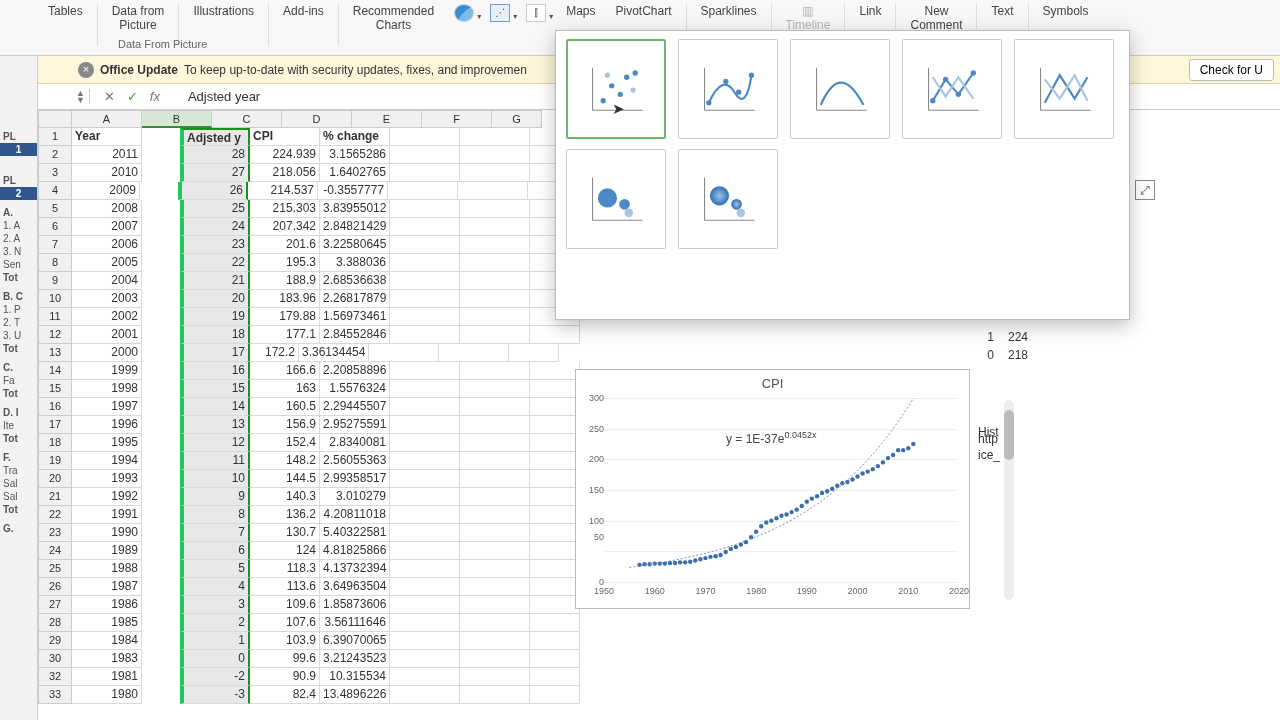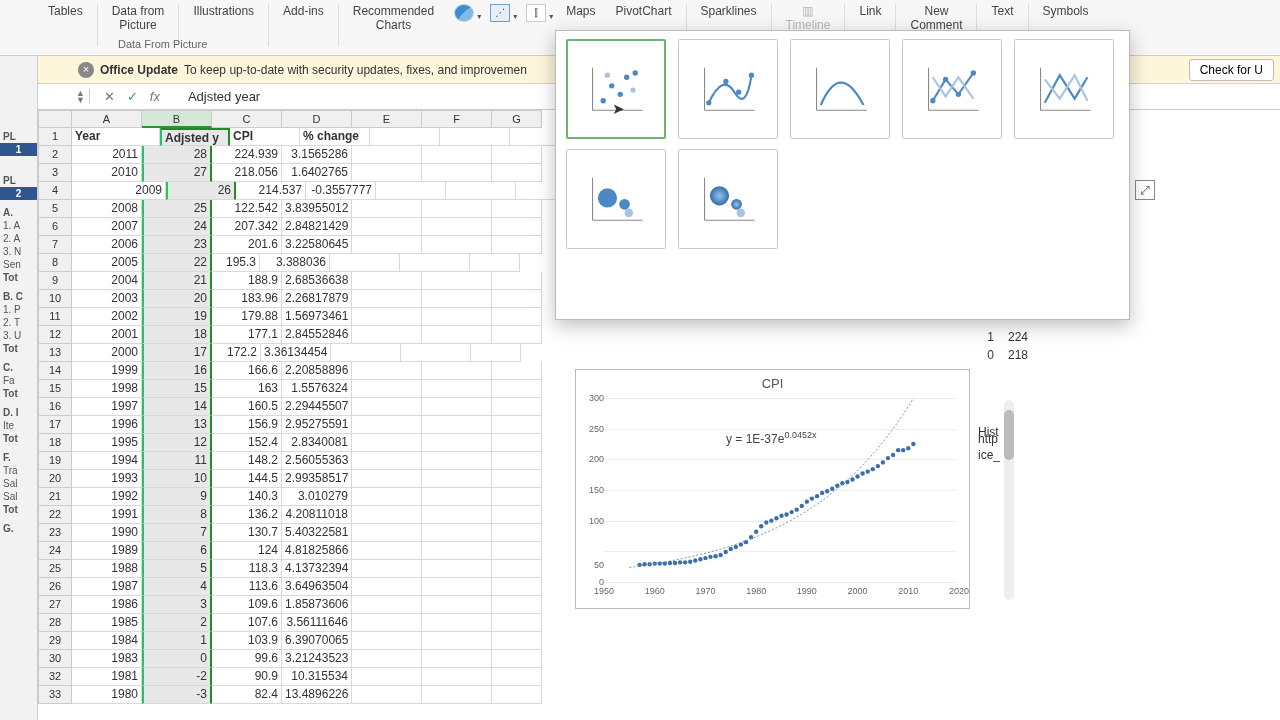--- a/index.html
+++ b/index.html
@@ -34,21 +34,21 @@
   .colhdr { border: 1px solid #ccc; border-left: none; background: #f0f0f0; text-align: center; font-size: 11px; line-height: 16px; }
   .colhdr.sel { background: #d7e7d7; border-bottom: 2px solid #3a8a3a; }
   .rows { }
   .row { display: flex; height: 18px; }
   .rowhdr { width: 34px; border: 1px solid #ccc; border-top: none; background: #f0f0f0; text-align: center; font-size: 11px; line-height: 16px; }
   .cell { border-right: 1px solid #d9d9d9; border-bottom: 1px solid #d9d9d9; font-size: 12px; line-height: 16px; padding: 0 3px; overflow: hidden; white-space: nowrap; }
   .cell.r { text-align: right; }
   .cell.selcol { background: #e8e8e8; }
   .hdrcell { font-weight: 700; background: #fff; }
   .selborder-top { border-top: 2px solid #1a8f1a; }
-  .selborder-left { border-left: 2px solid #22c55e; }
+  .selborder-left { border-left: 4px solid #22c55e; margin-left: 38px; }
   .selborder-right { border-right: 2px solid #1a8f1a; }
   
   .chartpanel { position: absolute; left: 555px; top: 30px; width: 575px; height: 290px; background: #fff; border: 1px solid #bbb; box-shadow: 0 6px 18px rgba(0,0,0,0.25); z-index: 50; padding: 8px 10px; }
   .chartpanel h4 { font-size: 13px; color: #555; font-weight: 400; margin: 2px 0 6px; }
   .thumbs { display: flex; gap: 12px; margin-bottom: 10px; }
   .thumb { width: 100px; height: 100px; border: 1px solid #c8c8c8; border-radius: 2px; background: #fff; display: flex; align-items: center; justify-content: center; }
   .thumb.sel { border: 2px solid #6fb36f; }
   .thumb svg { width: 64px; height: 56px; }
   .bubble-row .thumb { height: 100px; }
   .cursor { position: absolute; left: 612px; top: 100px; z-index: 60; font-size: 15px; pointer-events: none; }
@@ -197,21 +197,21 @@
       <div class="colhdr sel" style="width: 70px;">B</div>
       <div class="colhdr" style="width: 70px;">C</div>
       <div class="colhdr" style="width: 70px;">D</div>
       <div class="colhdr" style="width: 70px;">E</div>
       <div class="colhdr" style="width: 70px;">F</div>
       <div class="colhdr" style="width: 50px;">G</div>
     </div>
   <div class="rows" id="rows">
       <div class="row">
         <div class="rowhdr">1</div>
-        <div class="cell hdrcell" style="width: 88px; text-align: left;">Year</div>
+        <div class="cell hdrcell" style="width: 70px; text-align: left;">Year</div>
         <div class="cell selcol hdrcell selborder-top selborder-left selborder-right" style="width: 70px; text-align: left;">Adjsted y</div>
         <div class="cell hdrcell" style="width: 70px; text-align: left;">CPI</div>
         <div class="cell hdrcell" style="width: 70px; text-align: left;">% change</div>
         <div class="cell" style="width: 70px;"></div>
         <div class="cell" style="width: 70px;"></div>
         <div class="cell" style="width: 50px;"></div>
       </div>
       <div class="row">
         <div class="rowhdr">2</div>
         <div class="cell r" style="width: 70px;">2011</div>
@@ -227,33 +227,33 @@
         <div class="cell r" style="width: 70px;">2010</div>
         <div class="cell selcol r selborder-left selborder-right" style="width: 70px;">27</div>
         <div class="cell r" style="width: 70px;">218.056</div>
         <div class="cell r" style="width: 70px;">1.6402765</div>
         <div class="cell" style="width: 70px;"></div>
         <div class="cell" style="width: 70px;"></div>
         <div class="cell" style="width: 50px;"></div>
       </div>
       <div class="row">
         <div class="rowhdr">4</div>
-        <div class="cell r" style="width: 94px;">2009</div>
+        <div class="cell r" style="width: 68px;">2009</div>
         <div class="cell selcol r selborder-left selborder-right" style="width: 70px;">26</div>
         <div class="cell r" style="width: 70px;">214.537</div>
         <div class="cell r" style="width: 70px;">-0.3557777</div>
         <div class="cell" style="width: 70px;"></div>
         <div class="cell" style="width: 70px;"></div>
         <div class="cell" style="width: 50px;"></div>
       </div>
       <div class="row">
         <div class="rowhdr">5</div>
         <div class="cell r" style="width: 70px;">2008</div>
         <div class="cell selcol r selborder-left selborder-right" style="width: 70px;">25</div>
-        <div class="cell r" style="width: 70px;">122.542</div>
+        <div class="cell r" style="width: 70px;">215.303</div>
         <div class="cell r" style="width: 70px;">3.83955012</div>
         <div class="cell" style="width: 70px;"></div>
         <div class="cell" style="width: 70px;"></div>
         <div class="cell" style="width: 50px;"></div>
       </div>
       <div class="row">
         <div class="rowhdr">6</div>
         <div class="cell r" style="width: 70px;">2007</div>
         <div class="cell selcol r selborder-left selborder-right" style="width: 70px;">24</div>
         <div class="cell r" style="width: 70px;">207.342</div>
@@ -269,21 +269,21 @@
         <div class="cell r" style="width: 70px;">201.6</div>
         <div class="cell r" style="width: 70px;">3.22580645</div>
         <div class="cell" style="width: 70px;"></div>
         <div class="cell" style="width: 70px;"></div>
         <div class="cell" style="width: 50px;"></div>
       </div>
       <div class="row">
         <div class="rowhdr">8</div>
         <div class="cell r" style="width: 70px;">2005</div>
         <div class="cell selcol r selborder-left selborder-right" style="width: 70px;">22</div>
-        <div class="cell r" style="width: 48px;">195.3</div>
+        <div class="cell r" style="width: 70px;">195.3</div>
         <div class="cell r" style="width: 70px;">3.388036</div>
         <div class="cell" style="width: 70px;"></div>
         <div class="cell" style="width: 70px;"></div>
         <div class="cell" style="width: 50px;"></div>
       </div>
       <div class="row">
         <div class="rowhdr">9</div>
         <div class="cell r" style="width: 70px;">2004</div>
         <div class="cell selcol r selborder-left selborder-right" style="width: 70px;">21</div>
         <div class="cell r" style="width: 70px;">188.9</div>
@@ -623,21 +623,21 @@
 <div class="side-txt" style="top:448px">ice_</div>
 <div class="scrollbar">
     <div class="sthumb" style="top:10px;height:50px"></div>
   </div>
 <div class="expand-icon">⤢</div>
 
 <div class="embchart">
   <div class="title">CPI</div>
   <div class="yaxis" id="yaxis">
       <span style="top: 184px;">0</span>
-      <span style="top: 167px;">50</span>
+      <span style="top: 139px;">50</span>
       <span style="top: 122.667px;">100</span>
       <span style="top: 92px;">150</span>
       <span style="top: 61.3333px;">200</span>
       <span style="top: 30.6667px;">250</span>
       <span style="top: 0px;">300</span>
     </div>
   <div class="plot" id="plot">
       <div class="gridline" style="top: 184px;"></div>
       <div class="gridline" style="top: 153.333px;"></div>
       <div class="gridline" style="top: 122.667px;"></div>

